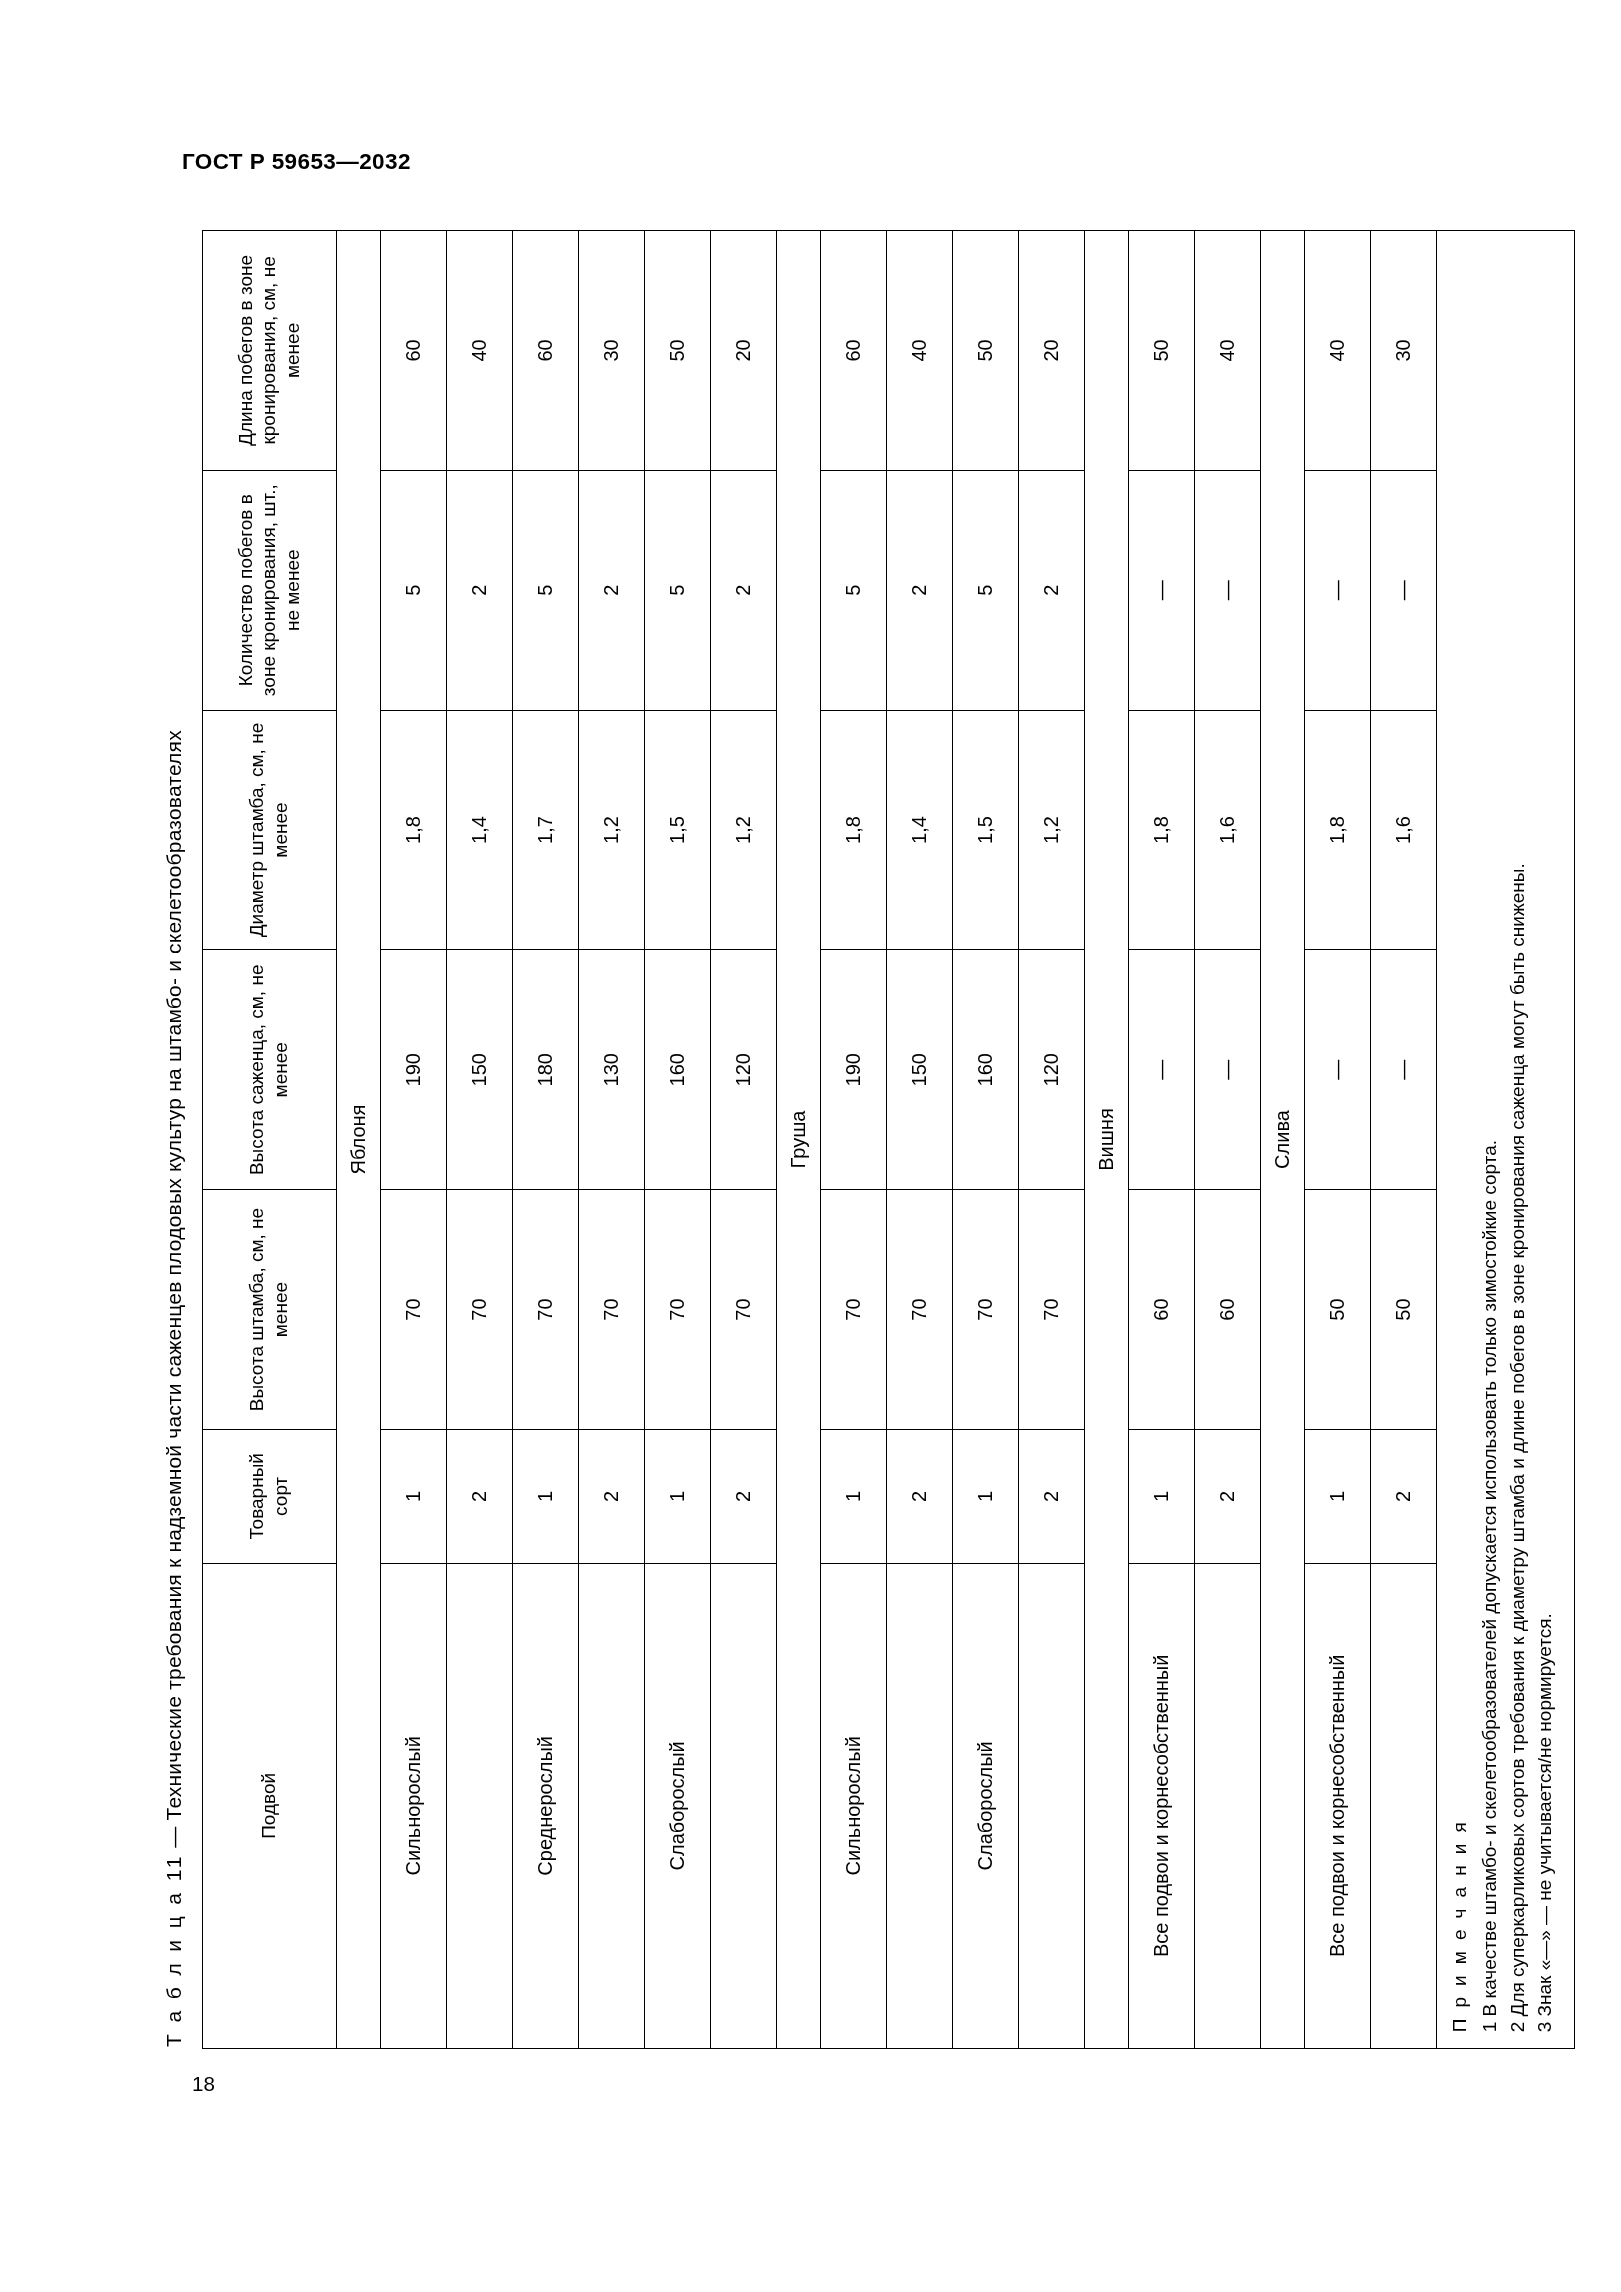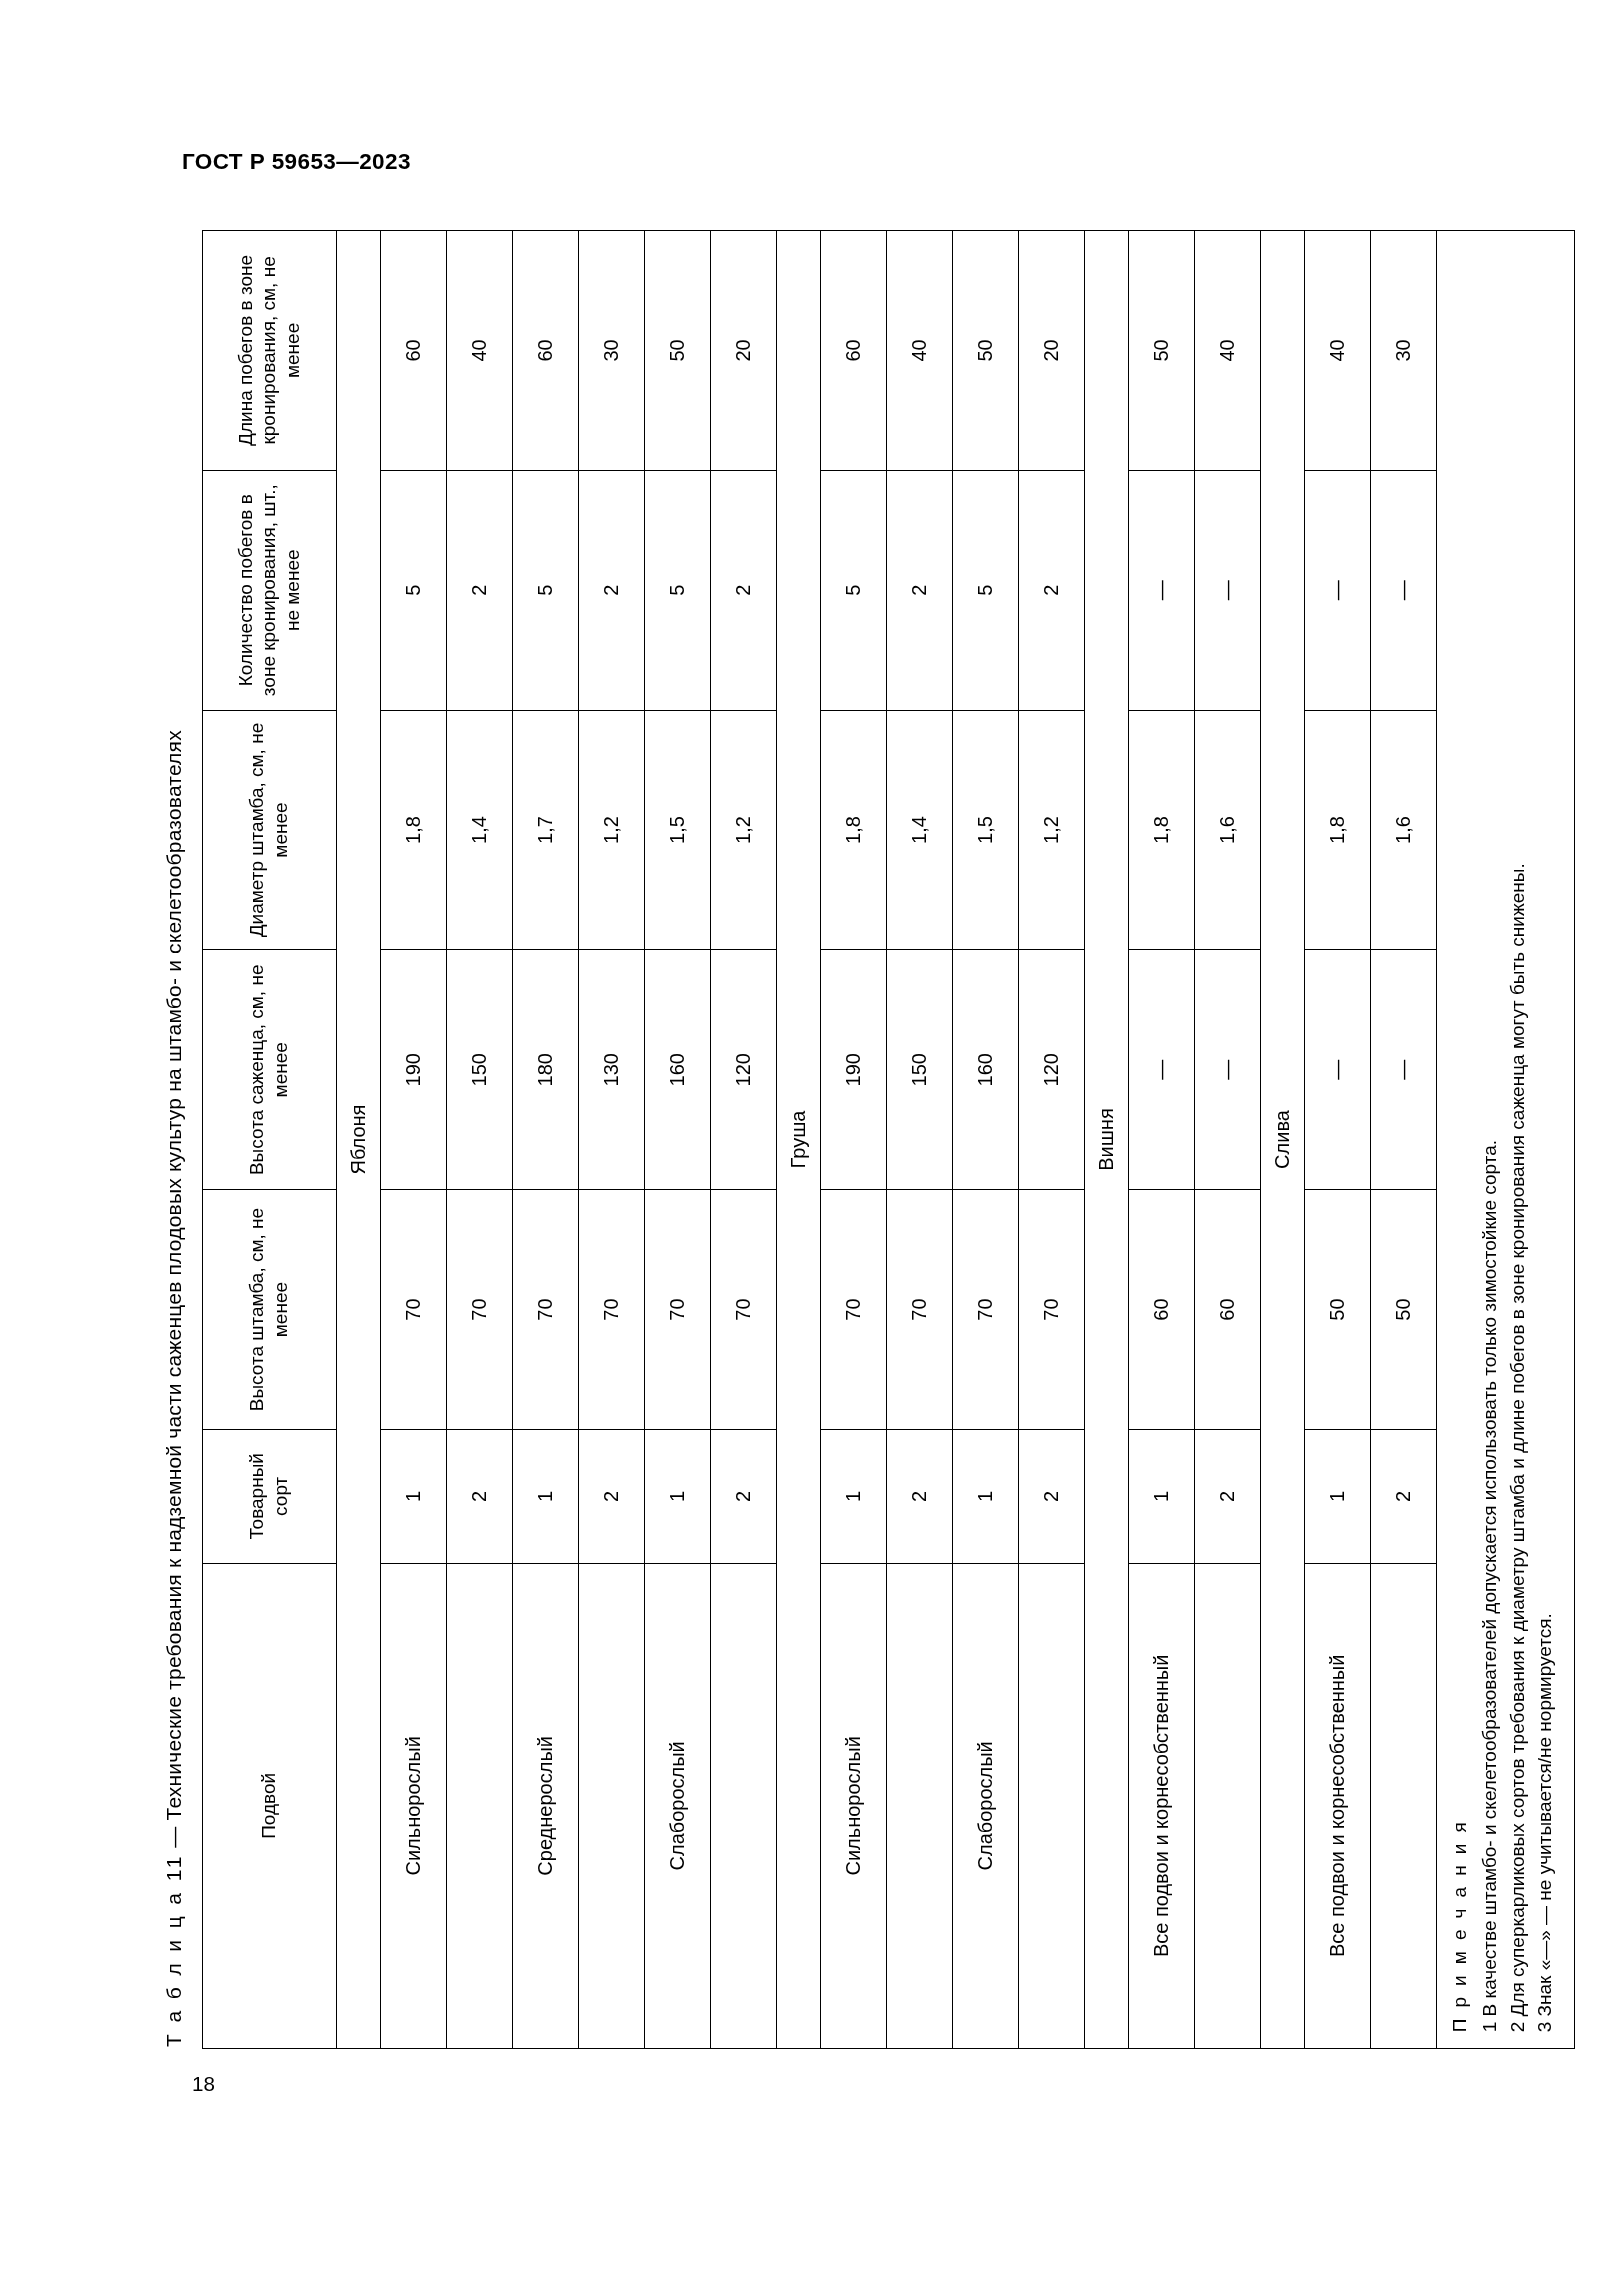--- a/index.html
+++ b/index.html
@@ -119,21 +119,21 @@
   col.c1 { width: 116px; }
   col.c2 { width: 208px; }
   col.c3 { width: 208px; }
   col.c4 { width: 208px; }
   col.c5 { width: 208px; }
   col.c6 { width: 208px; }
 </style>
 </head>
 <body>
 
-<div class="page-header">ГОСТ Р 59653—2023</div>
+<div class="page-header">ГОСТ Р 59653—2032</div>
 <div class="page-number">18</div>
 
 <div class="rotated-wrap">
   <div class="rot">
 
     <div class="tbl-caption">
       <span class="sp">Т а б л и ц а  11</span><span> — Технические требования к надземной части саженцев плодовых культур на штамбо- и скелетообразователях</span>
     </div>
 
     <table class="main">

